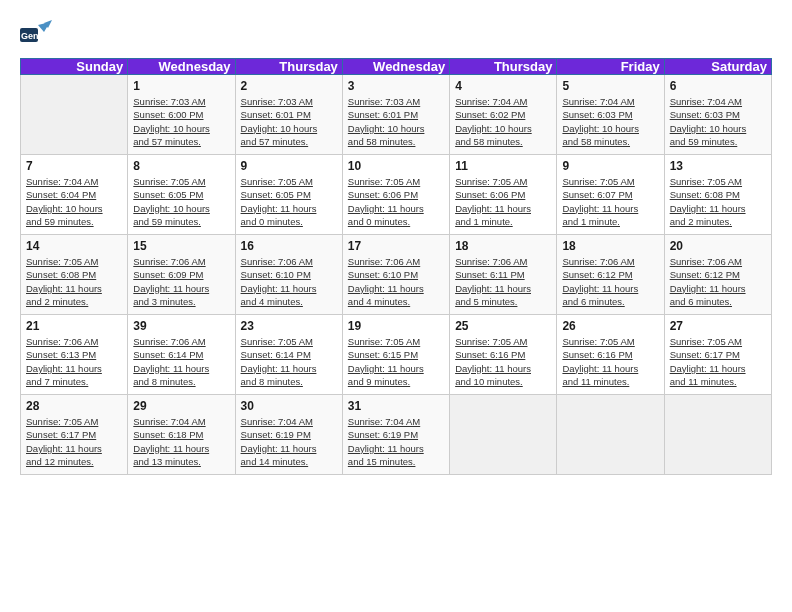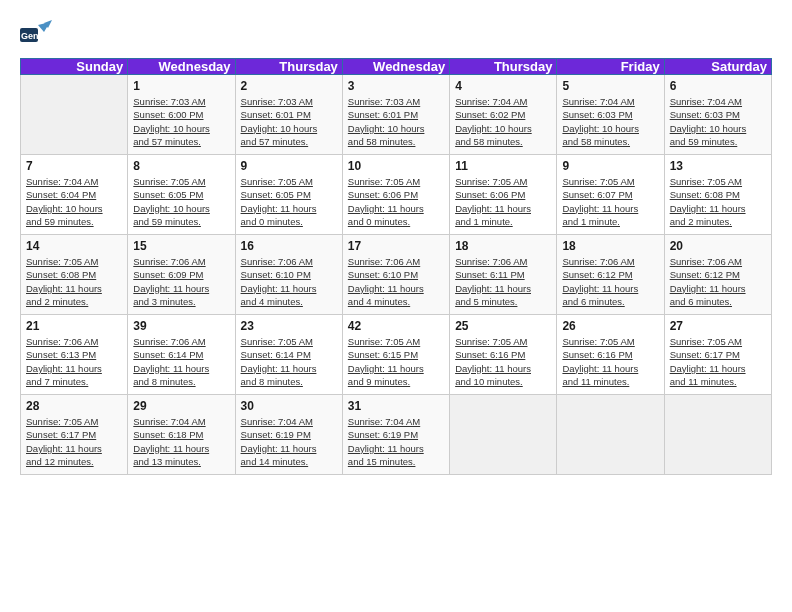--- a/index.html
+++ b/index.html
@@ -279,21 +279,21 @@
 and 8 minutes.</div>
         </td>
         <td>
           <span class="day-number">23</span>
           <div class="day-info" style="white-space: pre-line;">Sunrise: 7:05 AM
 Sunset: 6:14 PM
 Daylight: 11 hours
 and 8 minutes.</div>
         </td>
         <td>
-          <span class="day-number">42</span>
+          <span class="day-number">19</span>
           <div class="day-info" style="white-space: pre-line;">Sunrise: 7:05 AM
 Sunset: 6:15 PM
 Daylight: 11 hours
 and 9 minutes.</div>
         </td>
         <td>
           <span class="day-number">25</span>
           <div class="day-info" style="white-space: pre-line;">Sunrise: 7:05 AM
 Sunset: 6:16 PM
 Daylight: 11 hours

